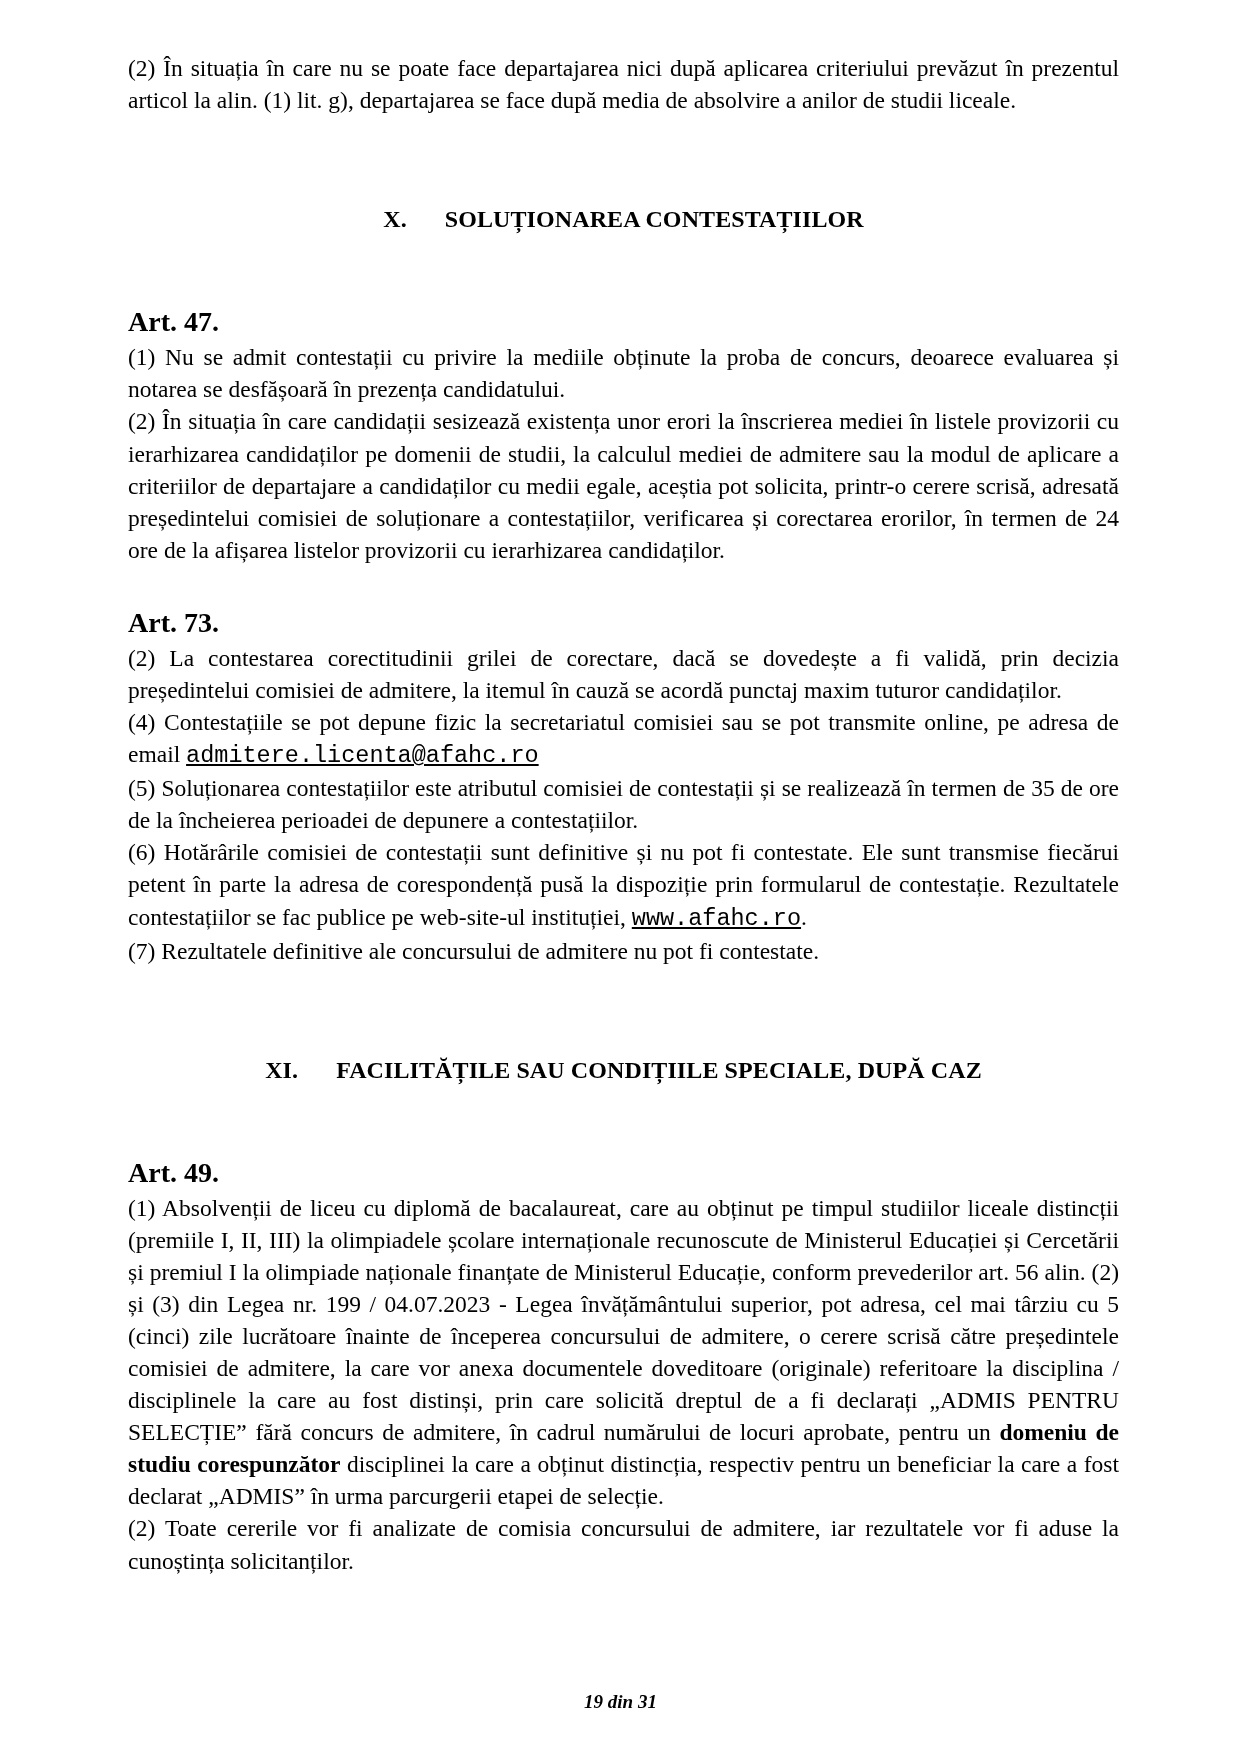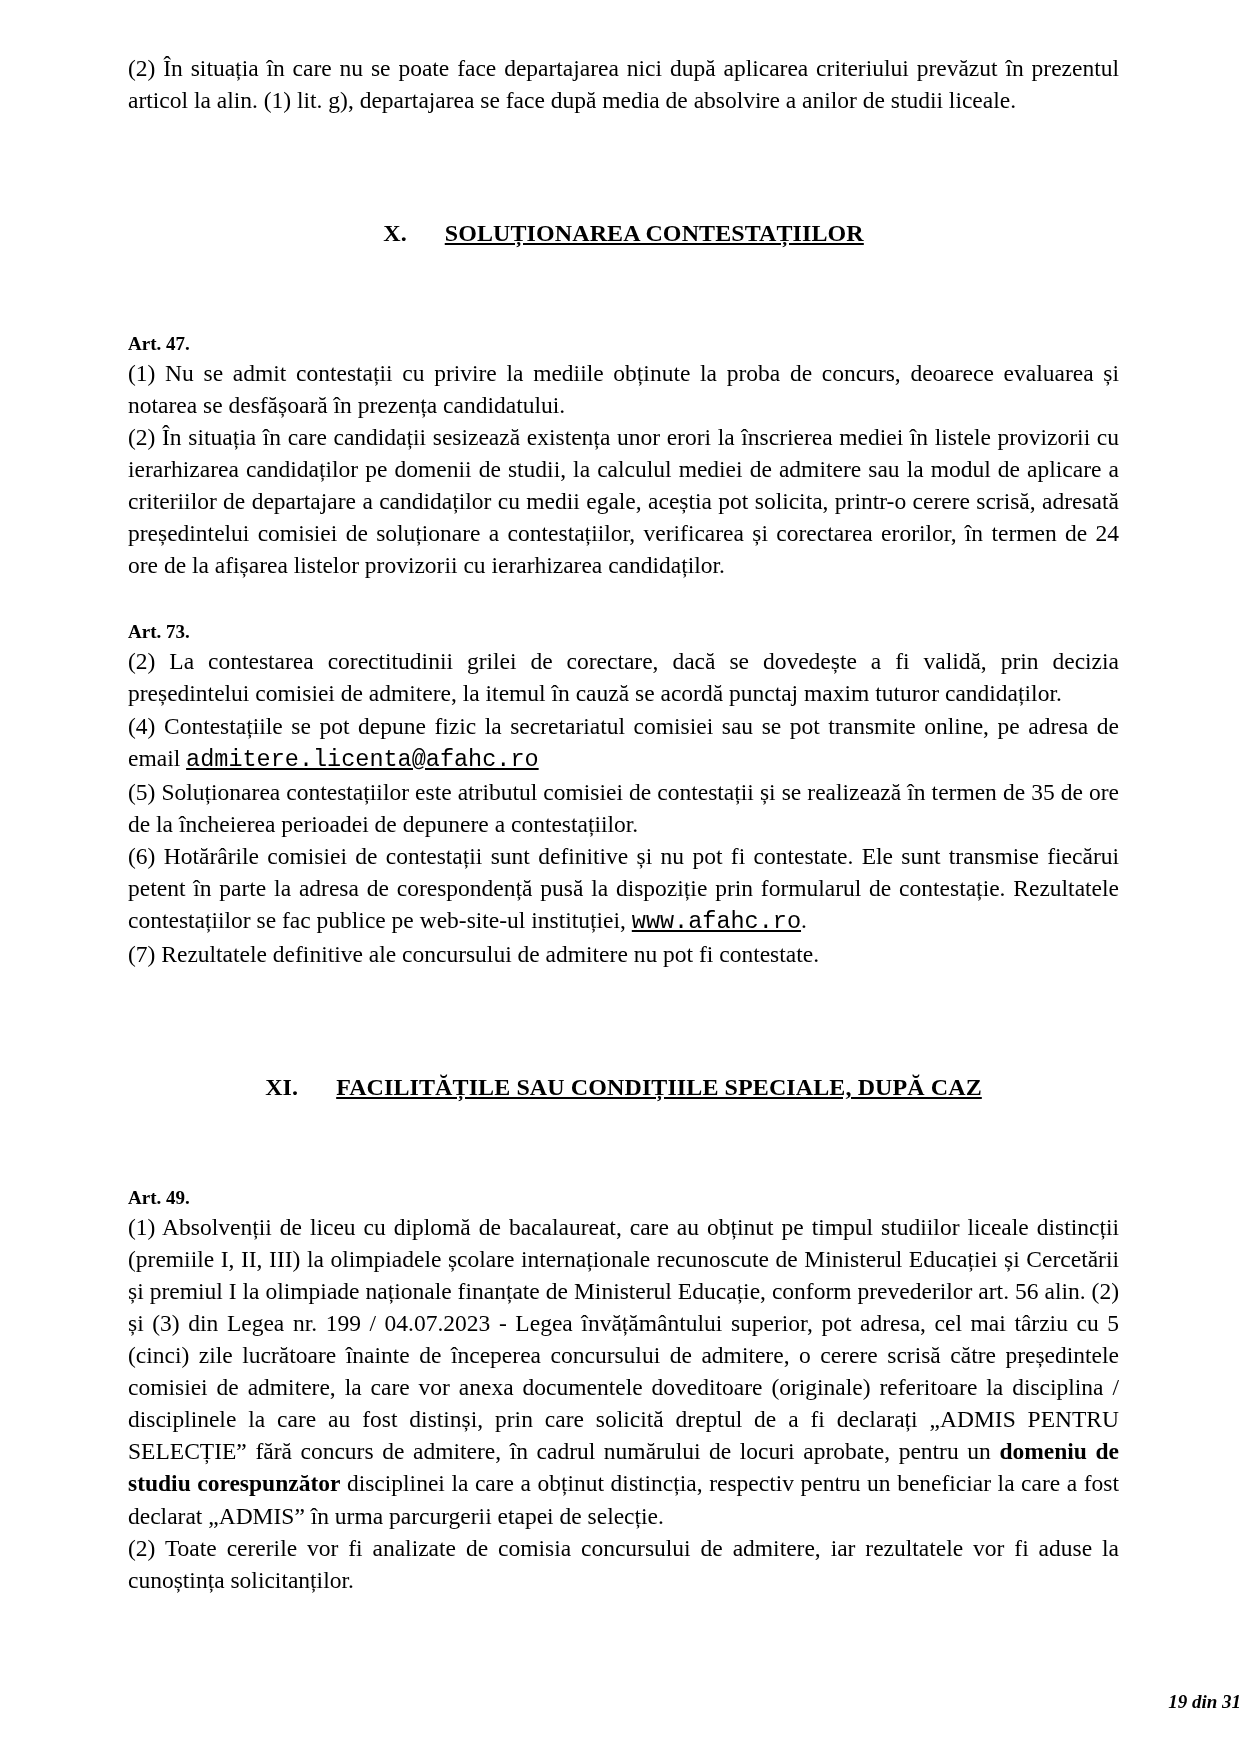--- a/index.html
+++ b/index.html
@@ -29,52 +29,51 @@
     text-align: justify;
     text-justify: inter-word;
     margin: 0;
     hyphens: none;
   }
   .para {
     margin: 0;
   }
   .art-label {
     font-weight: bold;
-    font-size: 19px;
+    font-size: 28px;
     line-height: 1.365;
     margin: 0;
     text-align: left;
   }
   .section-heading {
     font-weight: bold;
     font-size: 24px;
     text-align: center;
-    margin: 18px;
+    margin: 4px;
     letter-spacing: 0.1px;
-    text-decoration: underline;
   }
   .heading-num {
     display: inline-block;
     margin-right: 38px;
   }
   .gap-xl { height: 86px; }
   .gap-lg { height: 66px; }
   .gap-md { height: 38px; }
   .underline-link {
     text-decoration: underline;
     text-underline-offset: 2px;
     font-family: Liberation Mono, monospace;
   }
   .bold-inline { font-weight: bold; }
   .footer {
     position: absolute;
     left: 0;
     right: 0;
     bottom: 42px;
-    text-align: right;
+    text-align: center;
     font-style: italic;
     font-weight: bold;
     font-size: 19px;
   }
 </style>
 </head>
 <body>
 
 <div class="page">
 

